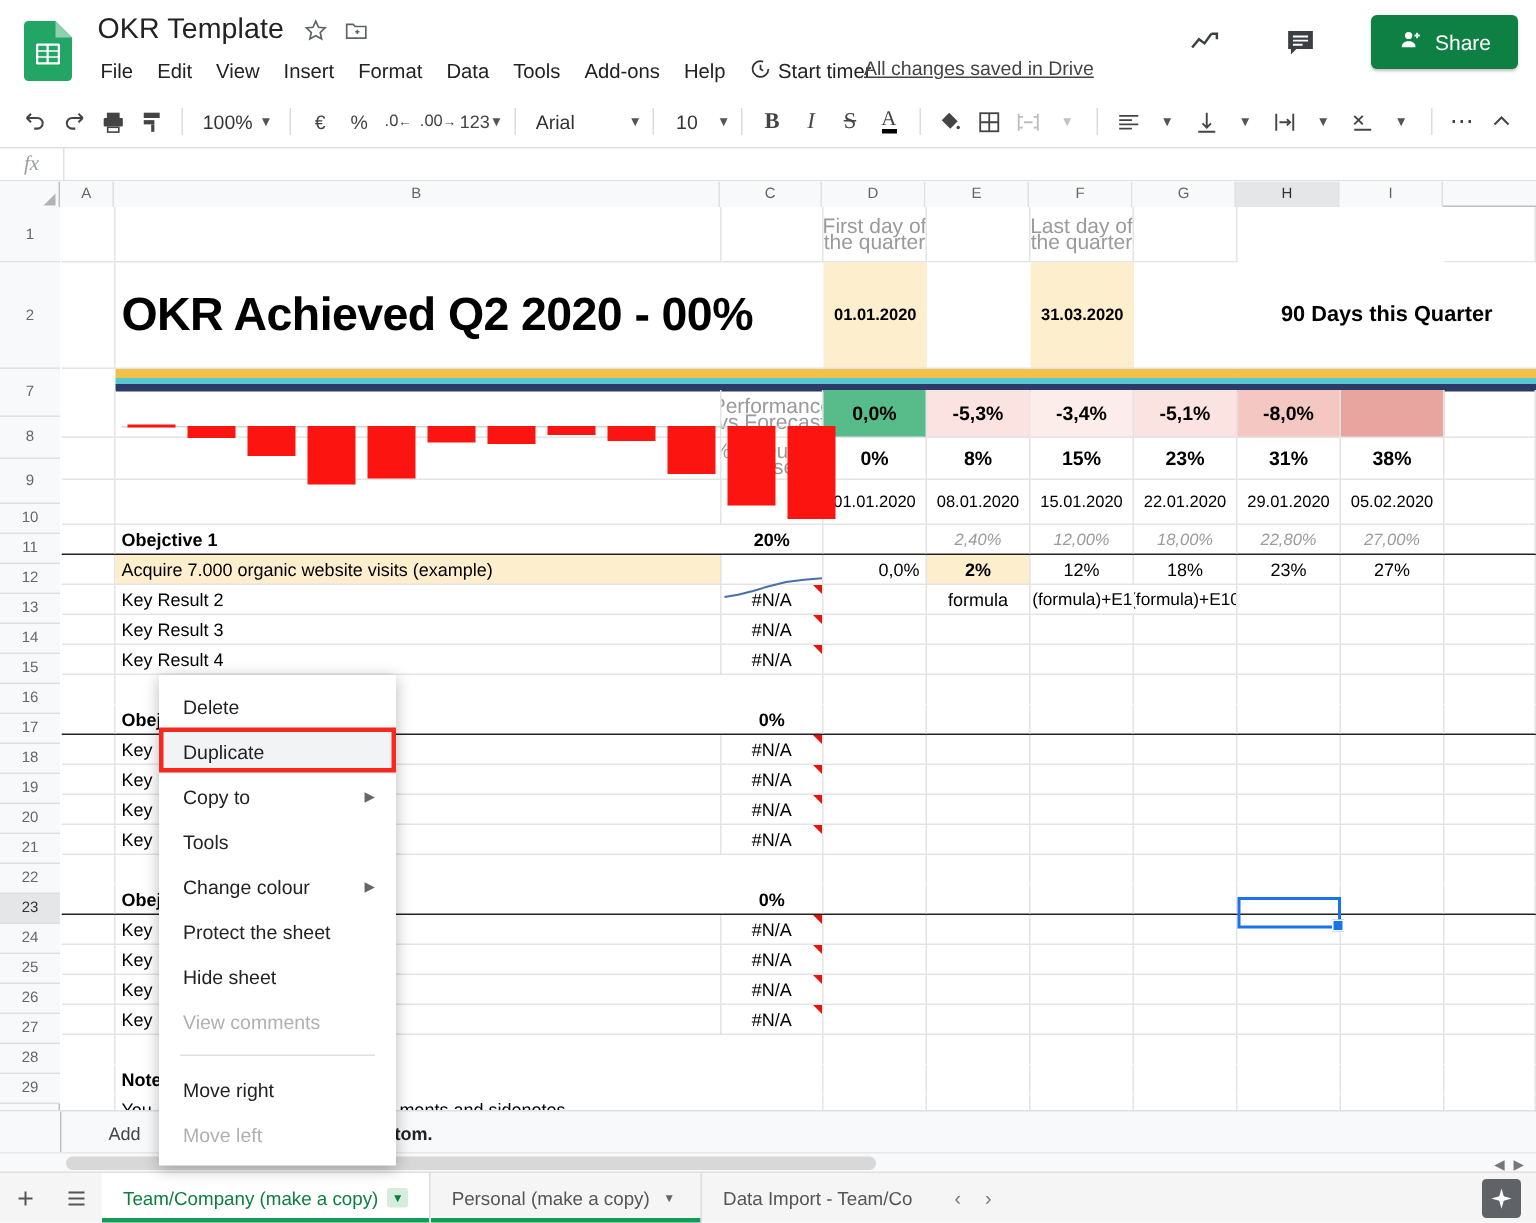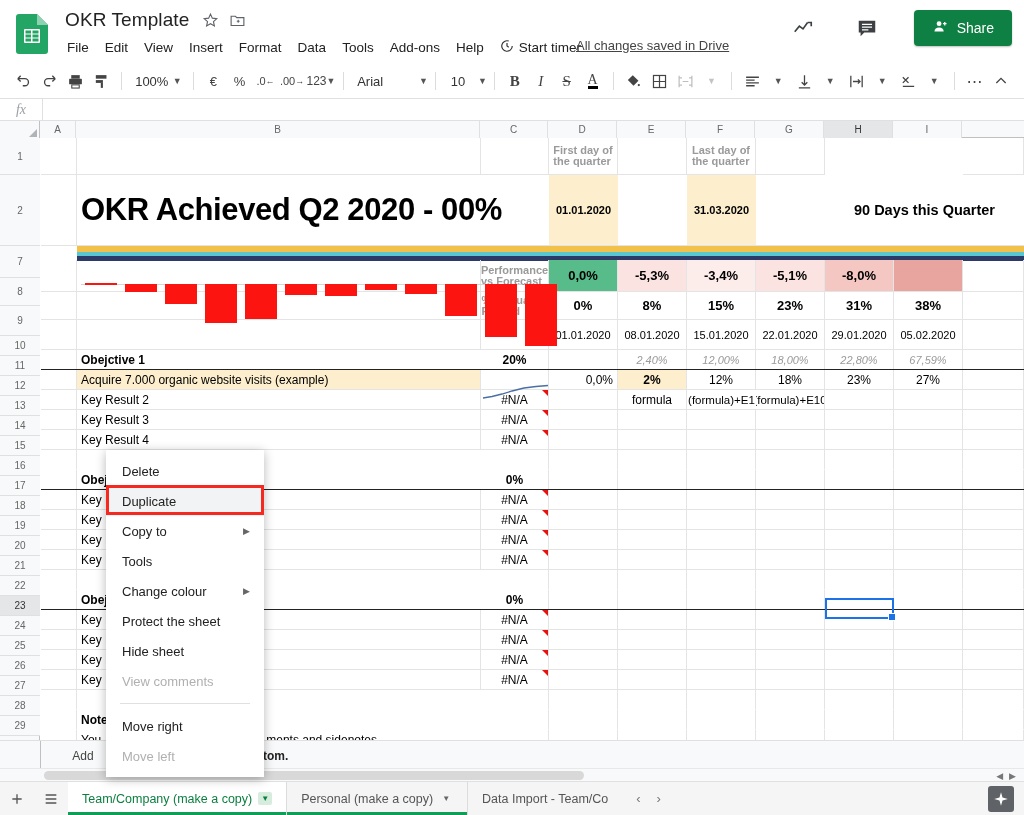--- a/index.html
+++ b/index.html
@@ -137,21 +137,21 @@
     position: absolute; top: 0; height: 100%;
     font-size: 12px; color: #000;
     display: flex; align-items: center;
     overflow: hidden; white-space: nowrap;
     border-right: 1px solid #e4e4e4; border-bottom: 1px solid #e4e4e4;
     background: transparent;
   }
   .c-center { justify-content: center; }
   .c-right { justify-content: flex-end; padding-right: 4px; }
   .c-left { justify-content: flex-start; padding-left: 4px; }
-  .tiny-grey { font-size: 11px; color: #9a9a9a; line-height: 11px; text-align: left; font-weight: bold; }
+  .tiny-grey { font-size: 14px; color: #9a9a9a; line-height: 11px; text-align: center; }
   .bold { font-weight: bold; }
   .ital { }
   .cmt:after {
     content: ""; position: absolute; right: 0; top: 0;
     border-top: 6px solid #e8110b; border-left: 6px solid transparent;
   }
   .selcell {
     position: absolute; border: 2px solid #1a73e8; z-index: 30; pointer-events: none;
   }
   .selcell:after {
@@ -644,21 +644,21 @@
       <div class="cell c-center" style="left:646px;width:69px;border-bottom:none;">
         <span style="font-size:11px;font-style:italic;color:#9a9a9a;">12,00%</span>
       </div>
       <div class="cell c-center" style="left:715px;width:69px;border-bottom:none;">
         <span style="font-size:11px;font-style:italic;color:#9a9a9a;">18,00%</span>
       </div>
       <div class="cell c-center" style="left:784px;width:69px;border-bottom:none;">
         <span style="font-size:11px;font-style:italic;color:#9a9a9a;">22,80%</span>
       </div>
       <div class="cell c-center" style="left:853px;width:69px;border-bottom:none;">
-        <span style="font-size:11px;font-style:italic;color:#9a9a9a;">67,59%</span>
+        <span style="font-size:11px;font-style:italic;color:#9a9a9a;">27,00%</span>
       </div>
       <div class="cell" style="left:922px;width:61px;border-bottom:none;"></div>
     </div>
 
     <div class="cellrow" style="height:20px">
       <div class="cell" style="left:0;width:36px"></div>
       <div class="cell c-left" style="left:36px;width:404px;background:#fdeecd;">
         <span class="ital">Acquire 7.000 organic website visits (example)</span>
       </div>
       <div class="cell" style="left:440px;width:68px"></div>

